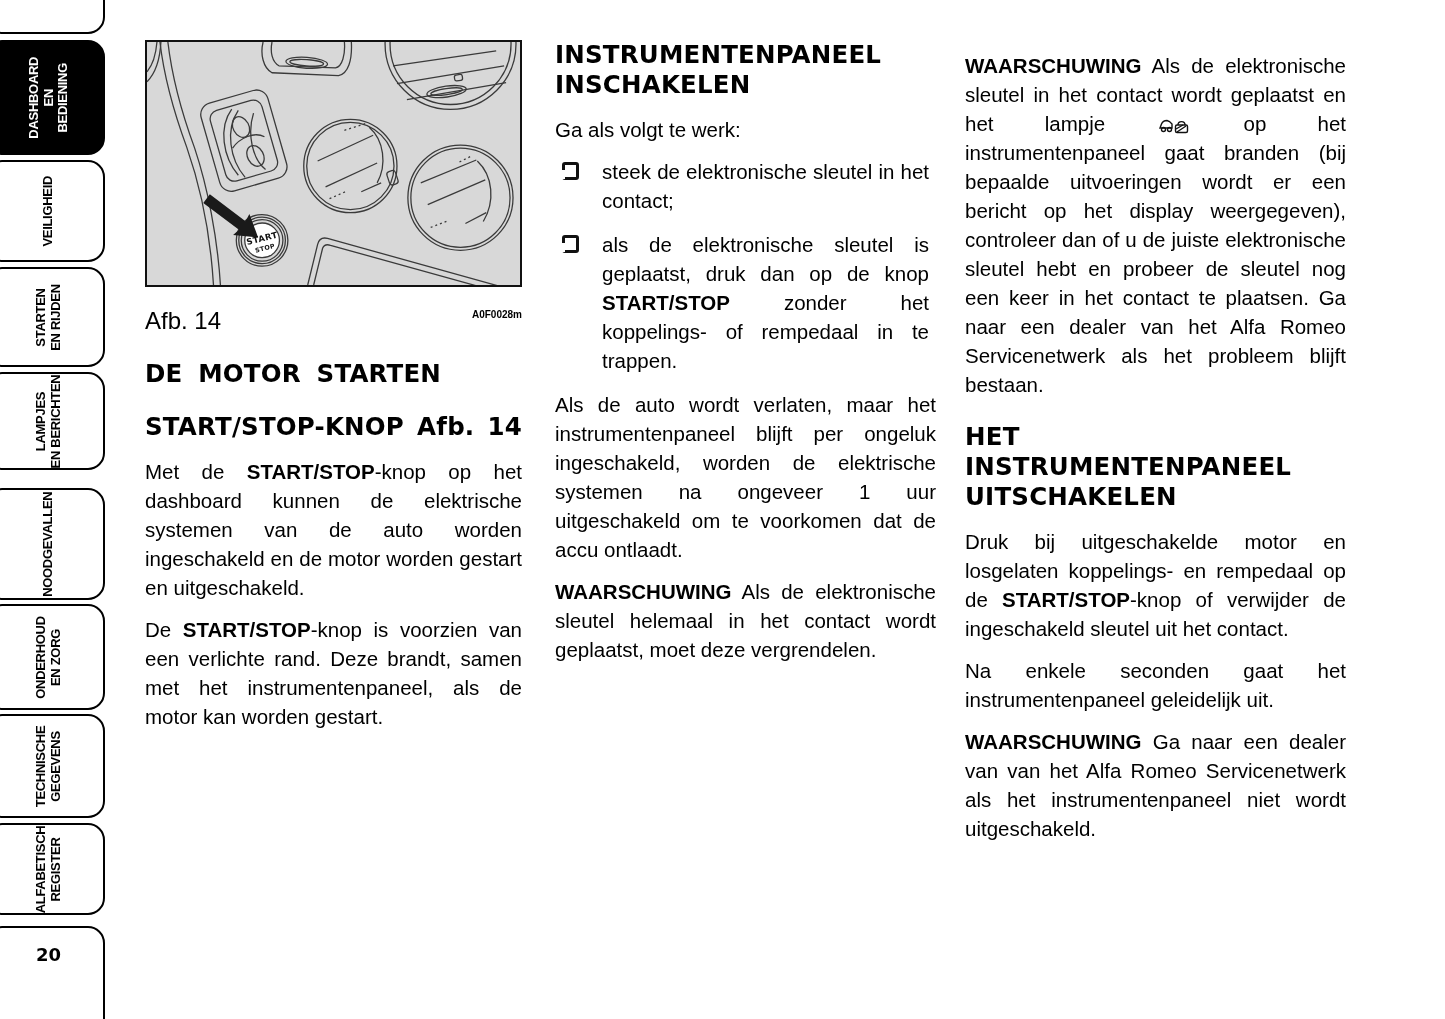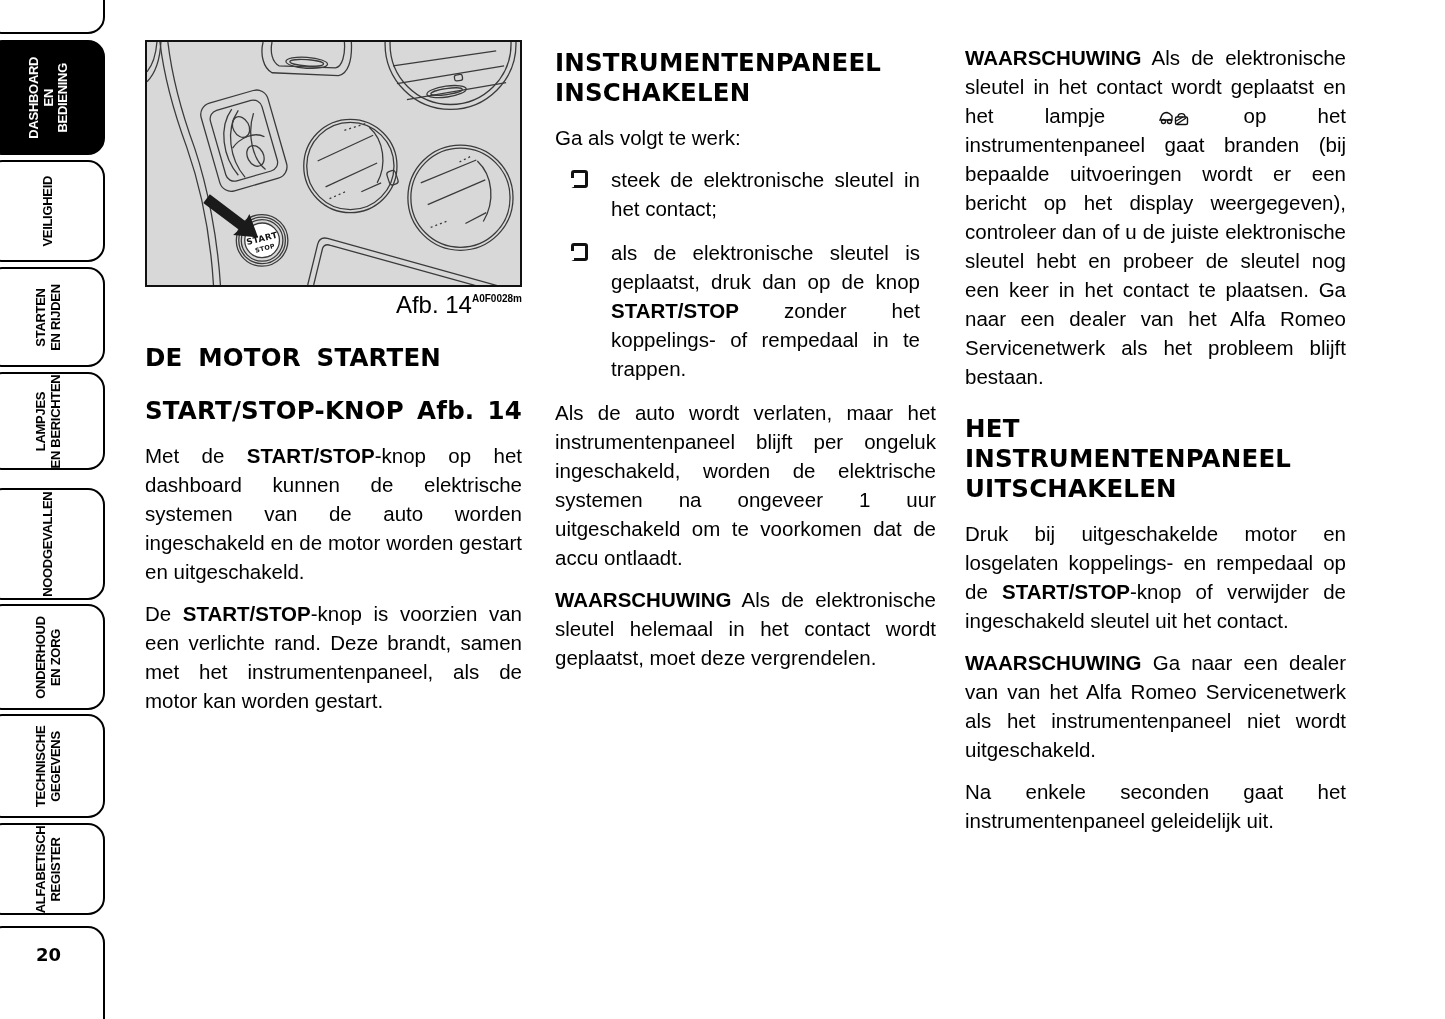--- a/index.html
+++ b/index.html
@@ -33,35 +33,35 @@
   #col1{left:145px;width:377px}
   #col2{left:555px;width:381px}
   #col3{left:965px;width:381px}
   
   figure{margin:0}
   .fig-frame{
     width:100%;height:247px;box-sizing:border-box;
     border:2.5px solid #111;background:#d8d8d8;
   }
   .fig-frame svg{display:block;width:100%;height:100%}
-  .fig-row{display:flex;justify-content:flex-end;align-items:flex-start;margin-top:3px}
+  .fig-row{display:flex;justify-content:space-between;align-items:flex-start;margin-top:19px}
   .fig-caption{font-size:24px;line-height:30px}
   .fig-code{font-weight:bold;font-size:10px;margin-top:3px}
   
   .h1{
     font-family:"DejaVu Sans",sans-serif;font-weight:bold;
     font-size:24.5px;line-height:30px;letter-spacing:.2px;
     margin:23px 0 15px;
   }
-  .col > .h1:first-child{margin-top:8px}
+  .col > .h1:first-child{margin-top:0}
   .h1.spread{word-spacing:7px}
   .h1.stretch{text-align:justify;text-align-last:justify}
-  .p{font-size:20.5px;line-height:29px;text-align:justify;margin:3px 0 13px}
+  .p{font-size:20.5px;line-height:29px;text-align:justify;margin:11px 0 13px}
   .b{font-weight:bold}
-  .li{display:flex;margin:0 16px 15px}
+  .li{display:flex;margin:0 7px 15px}
   .li .p{margin:0;flex:1}
   .bullet-cell{flex:0 0 40px;padding-top:5px}
   .bullet-icon{
     position:relative;display:inline-block;width:11px;height:12px;
     border:3.5px solid #111;border-radius:3px;box-sizing:content-box;
   }
   .bullet-icon::after{
     content:"";position:absolute;left:-5px;bottom:-2px;width:5px;height:9px;background:#fff;
   }
   .inline-ico{display:inline-block;vertical-align:-3px;margin:0 3px}
@@ -204,15 +204,15 @@
       <path d="M1,11 L2.5,7 C3.5,4.5 5.5,3.5 8,3.5 L10.5,4.5 L13,7 L13,11 Z"></path>
       <circle cx="4.5" cy="12.5" r="2"></circle>
       <circle cx="10.5" cy="12.5" r="2"></circle>
       <path d="M19,8 C19,3.5 26,3.5 26,8"></path>
       <rect x="16.5" y="8" width="12" height="7.5" rx="1.5"></rect>
       <path d="M18,15 L27,9 M17,12 L24,8"></path>
     </g>
   </svg><span> op het instrumentenpaneel gaat branden (bij bepaalde uitvoeringen wordt er een bericht op het display weergegeven), controleer dan of u de juiste elektronische sleutel hebt en probeer de sleutel nog een keer in het contact te plaatsen. Ga naar een dealer van het Alfa Romeo Servicenetwerk als het probleem blijft bestaan.</span></p>
     <h2 class="h1">HET INSTRUMENTENPANEEL<br>UITSCHAKELEN</h2>
     <p class="p"><span>Druk bij uitgeschakelde motor en losgelaten koppelings- en rempedaal op de </span><span class="b">START/STOP</span><span>-knop of verwijder de ingeschakeld sleutel uit het contact.</span></p>
+    <p class="p"><span>Na enkele seconden gaat het instrumentenpaneel geleidelijk uit.</span></p>
     <p class="p"><span class="b">WAARSCHUWING</span><span> Ga naar een dealer van van het Alfa Romeo Servicenetwerk als het instrumentenpaneel niet wordt uitgeschakeld.</span></p>
-    <p class="p"><span>Na enkele seconden gaat het instrumentenpaneel geleidelijk uit.</span></p>
   </div>
 
 </body></html>

